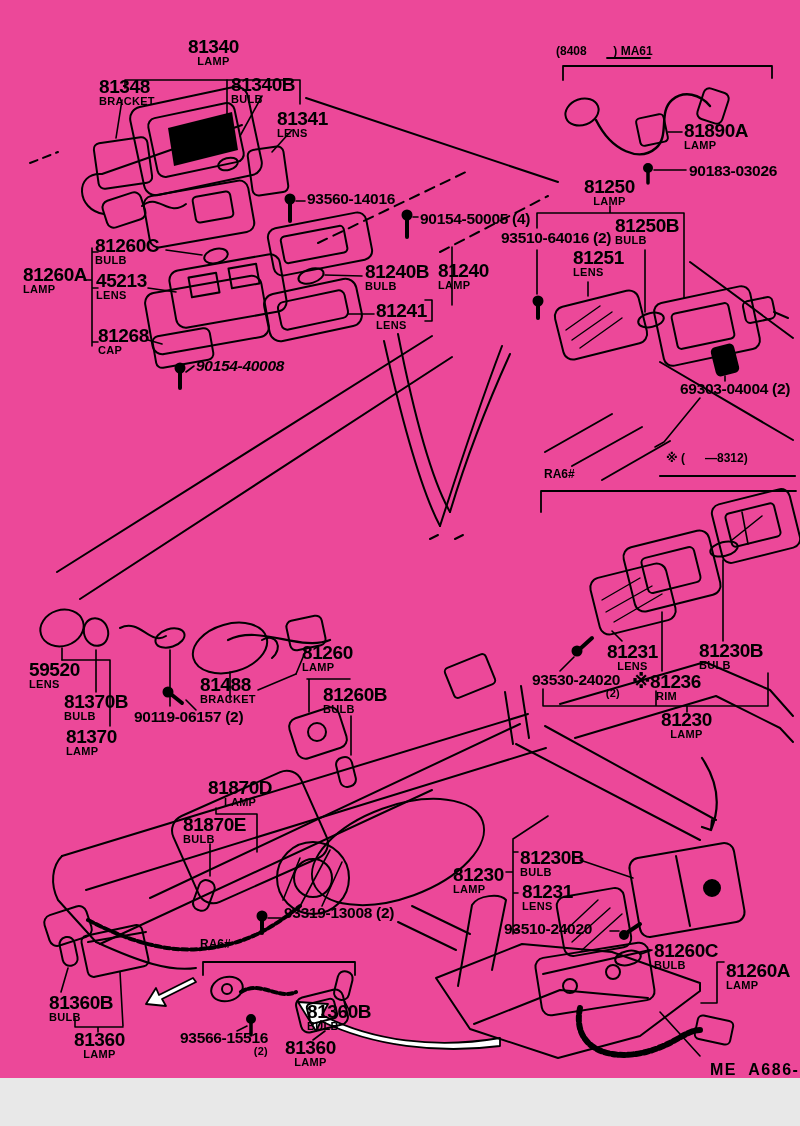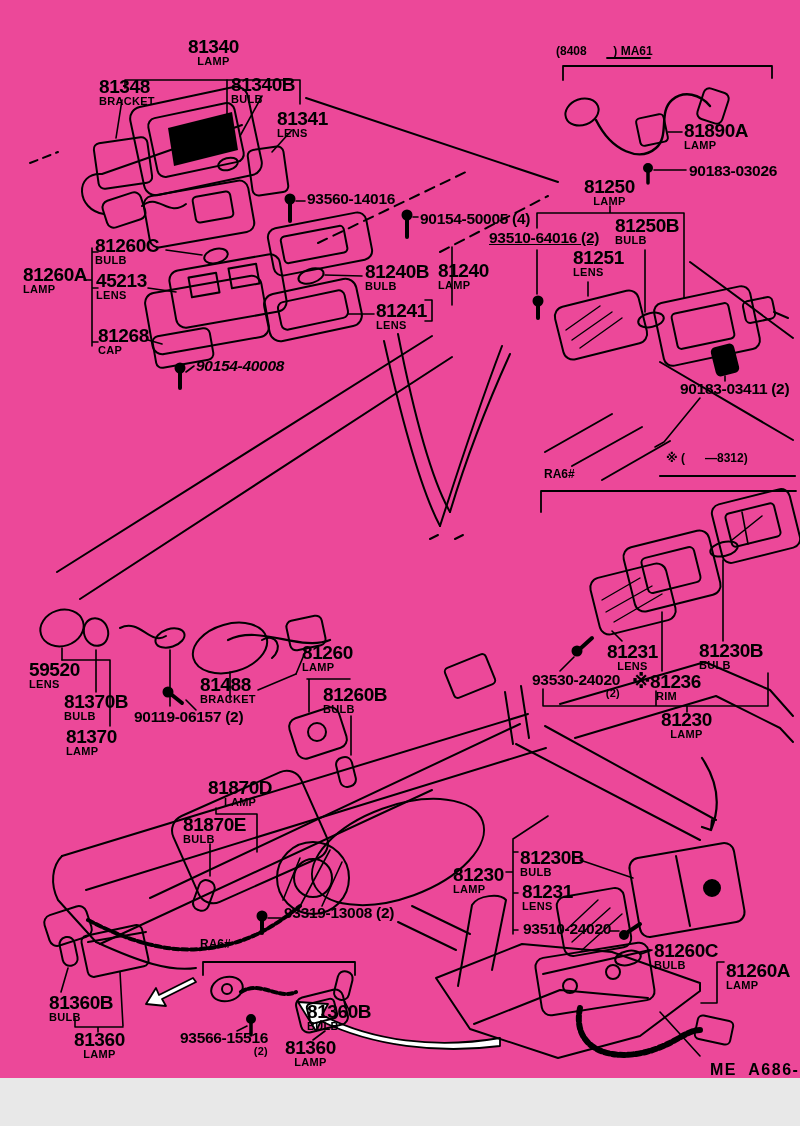--- a/index.html
+++ b/index.html
@@ -259,55 +259,55 @@
 
 <div id="labels-layer">
       <div class="part-label part sub-center" style="left: 188px; top: 37px;"><span class="num">81340</span><span class="sub">LAMP</span></div>
       <div class="part-label part" style="left: 99px; top: 77px;"><span class="num">81348</span><span class="sub">BRACKET</span></div>
       <div class="part-label part" style="left: 231px; top: 75px;"><span class="num">81340B</span><span class="sub">BULB</span></div>
       <div class="part-label part" style="left: 277px; top: 109px;"><span class="num">81341</span><span class="sub">LENS</span></div>
       <div class="part-label note" style="left: 556px; top: 45px;"><span class="num">(8408        ) MA61</span></div>
       <div class="part-label part" style="left: 684px; top: 121px;"><span class="num">81890A</span><span class="sub">LAMP</span></div>
       <div class="part-label small" style="left: 689px; top: 163px;"><span class="num">90183-03026</span></div>
       <div class="part-label part sub-center" style="left: 584px; top: 177px;"><span class="num">81250</span><span class="sub">LAMP</span></div>
-      <div class="part-label small" style="left: 489px; top: 230px; text-decoration: underline;"><span class="num">93510-64016 (2)</span></div>
+      <div class="part-label small" style="left: 501px; top: 230px;"><span class="num">93510-64016 (2)</span></div>
       <div class="part-label part" style="left: 615px; top: 216px;"><span class="num">81250B</span><span class="sub">BULB</span></div>
       <div class="part-label part" style="left: 573px; top: 248px;"><span class="num">81251</span><span class="sub">LENS</span></div>
       <div class="part-label small" style="left: 307px; top: 191px;"><span class="num">93560-14016</span></div>
       <div class="part-label small" style="left: 420px; top: 211px;"><span class="num">90154-50005 (4)</span></div>
       <div class="part-label part" style="left: 365px; top: 262px;"><span class="num">81240B</span><span class="sub">BULB</span></div>
       <div class="part-label part" style="left: 438px; top: 261px;"><span class="num">81240</span><span class="sub">LAMP</span></div>
       <div class="part-label part" style="left: 376px; top: 301px;"><span class="num">81241</span><span class="sub">LENS</span></div>
       <div class="part-label part" style="left: 95px; top: 236px;"><span class="num">81260C</span><span class="sub">BULB</span></div>
       <div class="part-label part" style="left: 23px; top: 265px;"><span class="num">81260A</span><span class="sub">LAMP</span></div>
       <div class="part-label part" style="left: 96px; top: 271px;"><span class="num">45213</span><span class="sub">LENS</span></div>
       <div class="part-label part" style="left: 98px; top: 326px;"><span class="num">81268</span><span class="sub">CAP</span></div>
       <div class="part-label small" style="left: 196px; top: 358px; font-style: italic;"><span class="num">90154-40008</span></div>
-      <div class="part-label small" style="left: 680px; top: 381px;"><span class="num">90183-03411 (2)</span></div>
+      <div class="part-label small" style="left: 680px; top: 381px;"><span class="num">69303-04004 (2)</span></div>
       <div class="part-label note" style="left: 666px; top: 452px;"><span class="num">※ (      —8312)</span></div>
       <div class="part-label note" style="left: 544px; top: 468px;"><span class="num">RA6#</span></div>
       <div class="part-label part" style="left: 29px; top: 660px;"><span class="num">59520</span><span class="sub">LENS</span></div>
       <div class="part-label part" style="left: 64px; top: 692px;"><span class="num">81370B</span><span class="sub">BULB</span></div>
       <div class="part-label part" style="left: 66px; top: 727px;"><span class="num">81370</span><span class="sub">LAMP</span></div>
       <div class="part-label part" style="left: 200px; top: 675px;"><span class="num">81488</span><span class="sub">BRACKET</span></div>
       <div class="part-label small" style="left: 134px; top: 709px;"><span class="num">90119-06157 (2)</span></div>
       <div class="part-label part" style="left: 302px; top: 643px;"><span class="num">81260</span><span class="sub">LAMP</span></div>
       <div class="part-label part" style="left: 323px; top: 685px;"><span class="num">81260B</span><span class="sub">BULB</span></div>
       <div class="part-label small sub-right" style="left: 532px; top: 672px;"><span class="num">93530-24020</span><span class="sub">(2)</span></div>
       <div class="part-label part sub-center" style="left: 607px; top: 642px;"><span class="num">81231</span><span class="sub">LENS</span></div>
       <div class="part-label part sub-center" style="left: 632px; top: 672px;"><span class="num">※81236</span><span class="sub">RIM</span></div>
       <div class="part-label part" style="left: 699px; top: 641px;"><span class="num">81230B</span><span class="sub">BULB</span></div>
       <div class="part-label part sub-center" style="left: 661px; top: 710px;"><span class="num">81230</span><span class="sub">LAMP</span></div>
       <div class="part-label part sub-center" style="left: 208px; top: 778px;"><span class="num">81870D</span><span class="sub">LAMP</span></div>
       <div class="part-label part" style="left: 183px; top: 815px;"><span class="num">81870E</span><span class="sub">BULB</span></div>
       <div class="part-label small" style="left: 284px; top: 905px;"><span class="num">93319-13008 (2)</span></div>
       <div class="part-label part" style="left: 453px; top: 865px;"><span class="num">81230</span><span class="sub">LAMP</span></div>
       <div class="part-label part" style="left: 520px; top: 848px;"><span class="num">81230B</span><span class="sub">BULB</span></div>
       <div class="part-label part" style="left: 522px; top: 882px;"><span class="num">81231</span><span class="sub">LENS</span></div>
-      <div class="part-label small" style="left: 523px; top: 921px;"><span class="num">93510-24020</span></div>
+      <div class="part-label small" style="left: 504px; top: 921px;"><span class="num">93510-24020</span></div>
       <div class="part-label part" style="left: 654px; top: 941px;"><span class="num">81260C</span><span class="sub">BULB</span></div>
       <div class="part-label part" style="left: 726px; top: 961px;"><span class="num">81260A</span><span class="sub">LAMP</span></div>
       <div class="part-label part" style="left: 49px; top: 993px;"><span class="num">81360B</span><span class="sub">BULB</span></div>
       <div class="part-label part sub-center" style="left: 74px; top: 1030px;"><span class="num">81360</span><span class="sub">LAMP</span></div>
       <div class="part-label note" style="left: 200px; top: 938px;"><span class="num">RA6#</span></div>
       <div class="part-label small sub-right" style="left: 180px; top: 1030px;"><span class="num">93566-15516</span><span class="sub">(2)</span></div>
       <div class="part-label part" style="left: 307px; top: 1002px;"><span class="num">81360B</span><span class="sub">BULB</span></div>
       <div class="part-label part sub-center" style="left: 285px; top: 1038px;"><span class="num">81360</span><span class="sub">LAMP</span></div>
       <div class="part-label code" style="left: 710px; top: 1062px;"><span class="num">ME  A686-E</span></div>
     </div>

